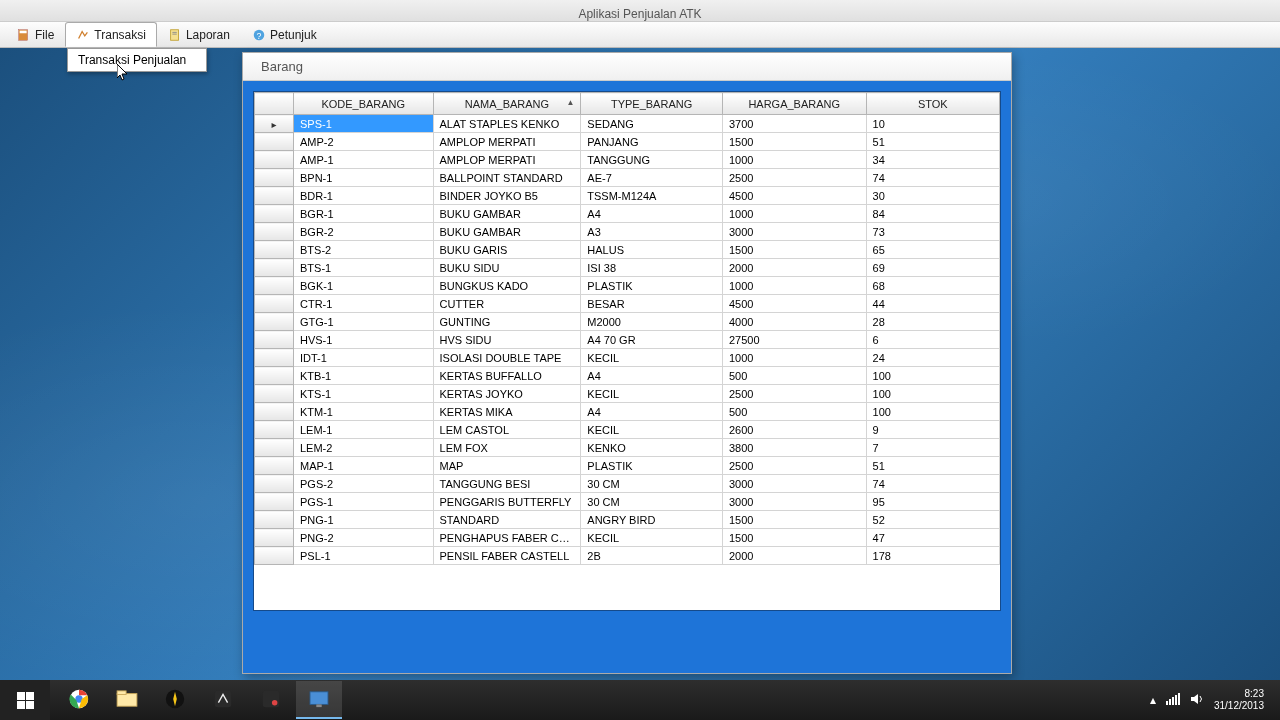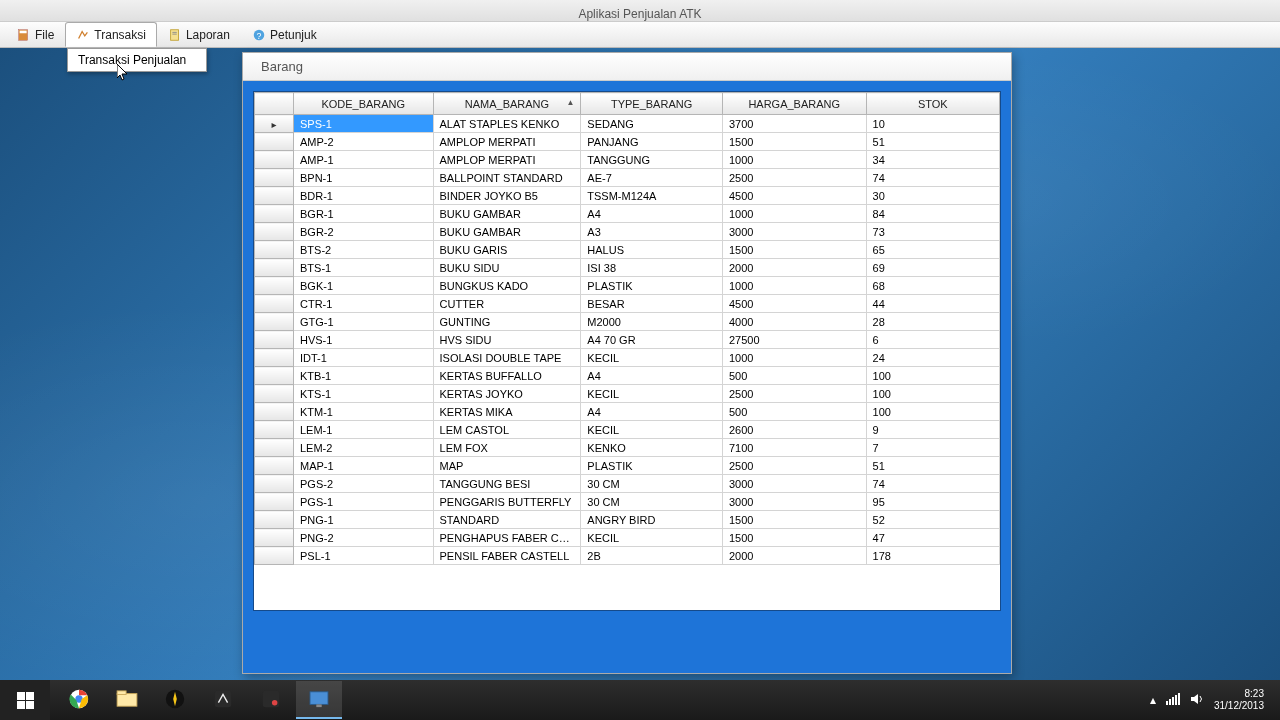--- a/index.html
+++ b/index.html
@@ -272,21 +272,21 @@
               <td>LEM CASTOL</td>
               <td>KECIL</td>
               <td>2600</td>
               <td>9</td>
             </tr>
             <tr>
               <td class="rowhead"></td>
               <td class="cell-code">LEM-2</td>
               <td>LEM FOX</td>
               <td>KENKO</td>
-              <td>7100</td>
+              <td>3800</td>
               <td>7</td>
             </tr>
             <tr>
               <td class="rowhead"></td>
               <td class="cell-code">MAP-1</td>
               <td>MAP</td>
               <td>PLASTIK</td>
               <td>2500</td>
               <td>51</td>
             </tr>

